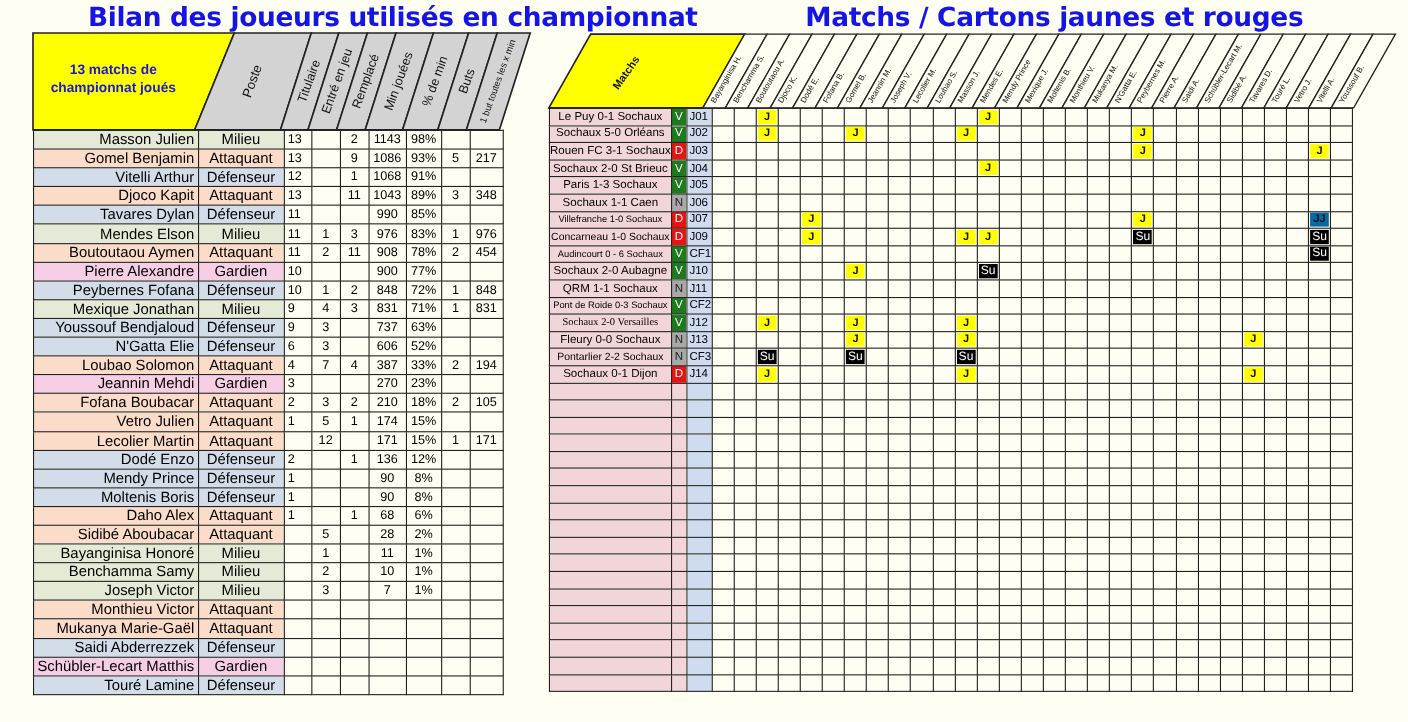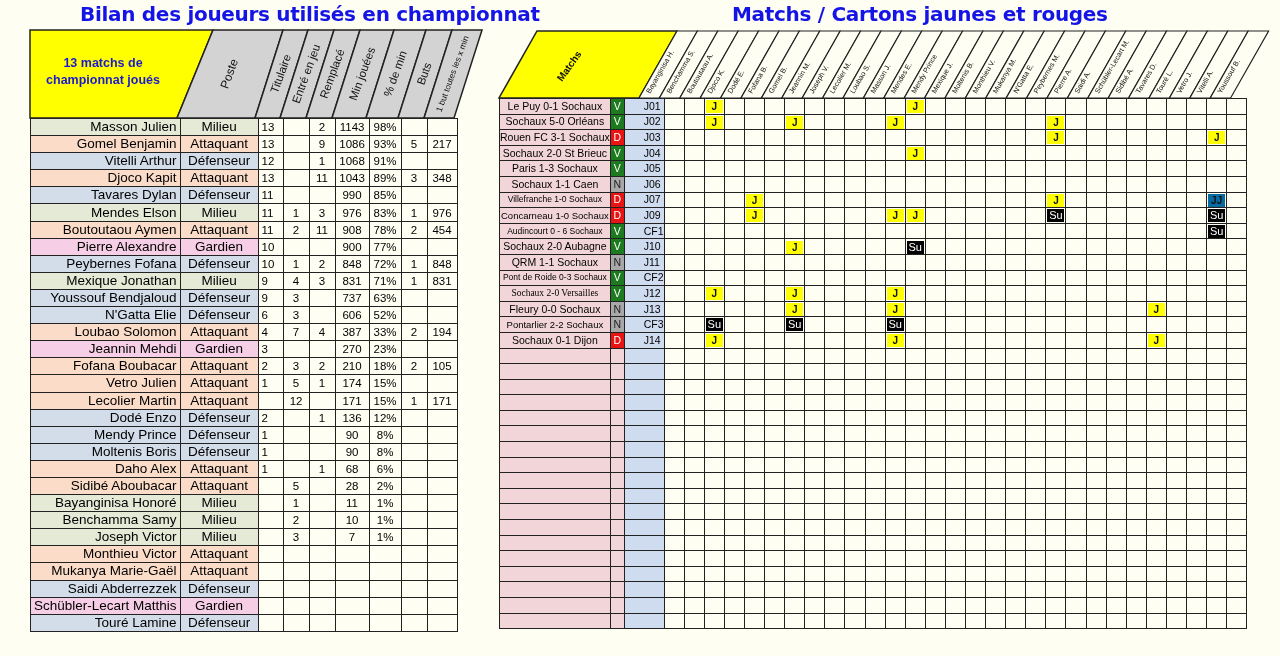--- a/index.html
+++ b/index.html
@@ -1,17 +1,17 @@
 <!DOCTYPE html>
 <html><head>
 <meta charset="utf-8">
 <style>
   html,body{margin:0;padding:0;}
   body{width:1280px;height:656px;background:#fefef2;position:relative;overflow:hidden;font-family:"Liberation Sans",sans-serif;}
-  .title{position:absolute;top:2px;font-weight:bold;color:#1414e6;font-size:20px;white-space:nowrap;font-family:"DejaVu Sans",sans-serif;letter-spacing:-0.3px;}
+  .title{position:absolute;top:2px;font-weight:bold;color:#1414e6;font-size:24px;white-space:nowrap;font-family:"DejaVu Sans",sans-serif;letter-spacing:-0.3px;}
   #title-left{left:80px;}
   #title-right{left:732px;}
   svg.hdr{position:absolute;left:0;top:0;overflow:visible;}
   .hlabel{font-family:"Liberation Sans",sans-serif;}
   table{border-collapse:collapse;position:absolute;table-layout:fixed;}
   #left-table{left:30px;top:118px;padding-left:40px;}
   #left-table td{border:1.5px solid #222;height:16.1px;padding:0 3px;font-size:12px;line-height:14px;white-space:nowrap;overflow:hidden;}
   #left-table td.name{text-align:right;font-size:13.5px;}
   #left-table td.pos{text-align:center;font-size:13.5px;}
   #left-table td.num{background:#fefef2;font-size:11.5px;}
@@ -20,21 +20,21 @@
   .r-Attaquant{background:#fbdcc8;}
   .r-Defenseur{background:#d3dde9;}
   .r-Gardien{background:#f6cfe6;}
   #right-table{left:499px;top:98px;}
   #right-table td{border:1.3px solid #222;height:14.6px;padding:0;font-size:10.5px;line-height:13px;text-align:center;white-space:nowrap;overflow:hidden;background:#fefef2;}
   #right-table td.match{background:#f2d5d8;width:104px;}
   #right-table td.res{width:13px;background:#f2d5d8;color:#fff;}
   #right-table td.res.V{background:#1e7a1e;}
   #right-table td.res.D{background:#e81414;}
   #right-table td.res.N{background:#a8a8a8;color:#222;}
-  #right-table td.code{width:19px;background:#cfdcef;text-align:left;padding-left:19px;}
+  #right-table td.code{width:19px;background:#cfdcef;text-align:left;padding-left:2px;}
   #right-table td.cell{width:19.1px;}
   .card{display:inline-block;width:17px;height:13px;line-height:13px;font-size:10px;font-weight:bold;vertical-align:middle;}
   .card.J{background:#ffff00;color:#111;}
   .card.JJ{background:#0369a1;color:#111;}
   .card.Su{background:#000;color:#fff;font-weight:normal;font-size:11px;}
 </style>
 </head>
 <body>
 
 <div class="title" id="title-left">Bilan des joueurs utilisés en championnat</div>

